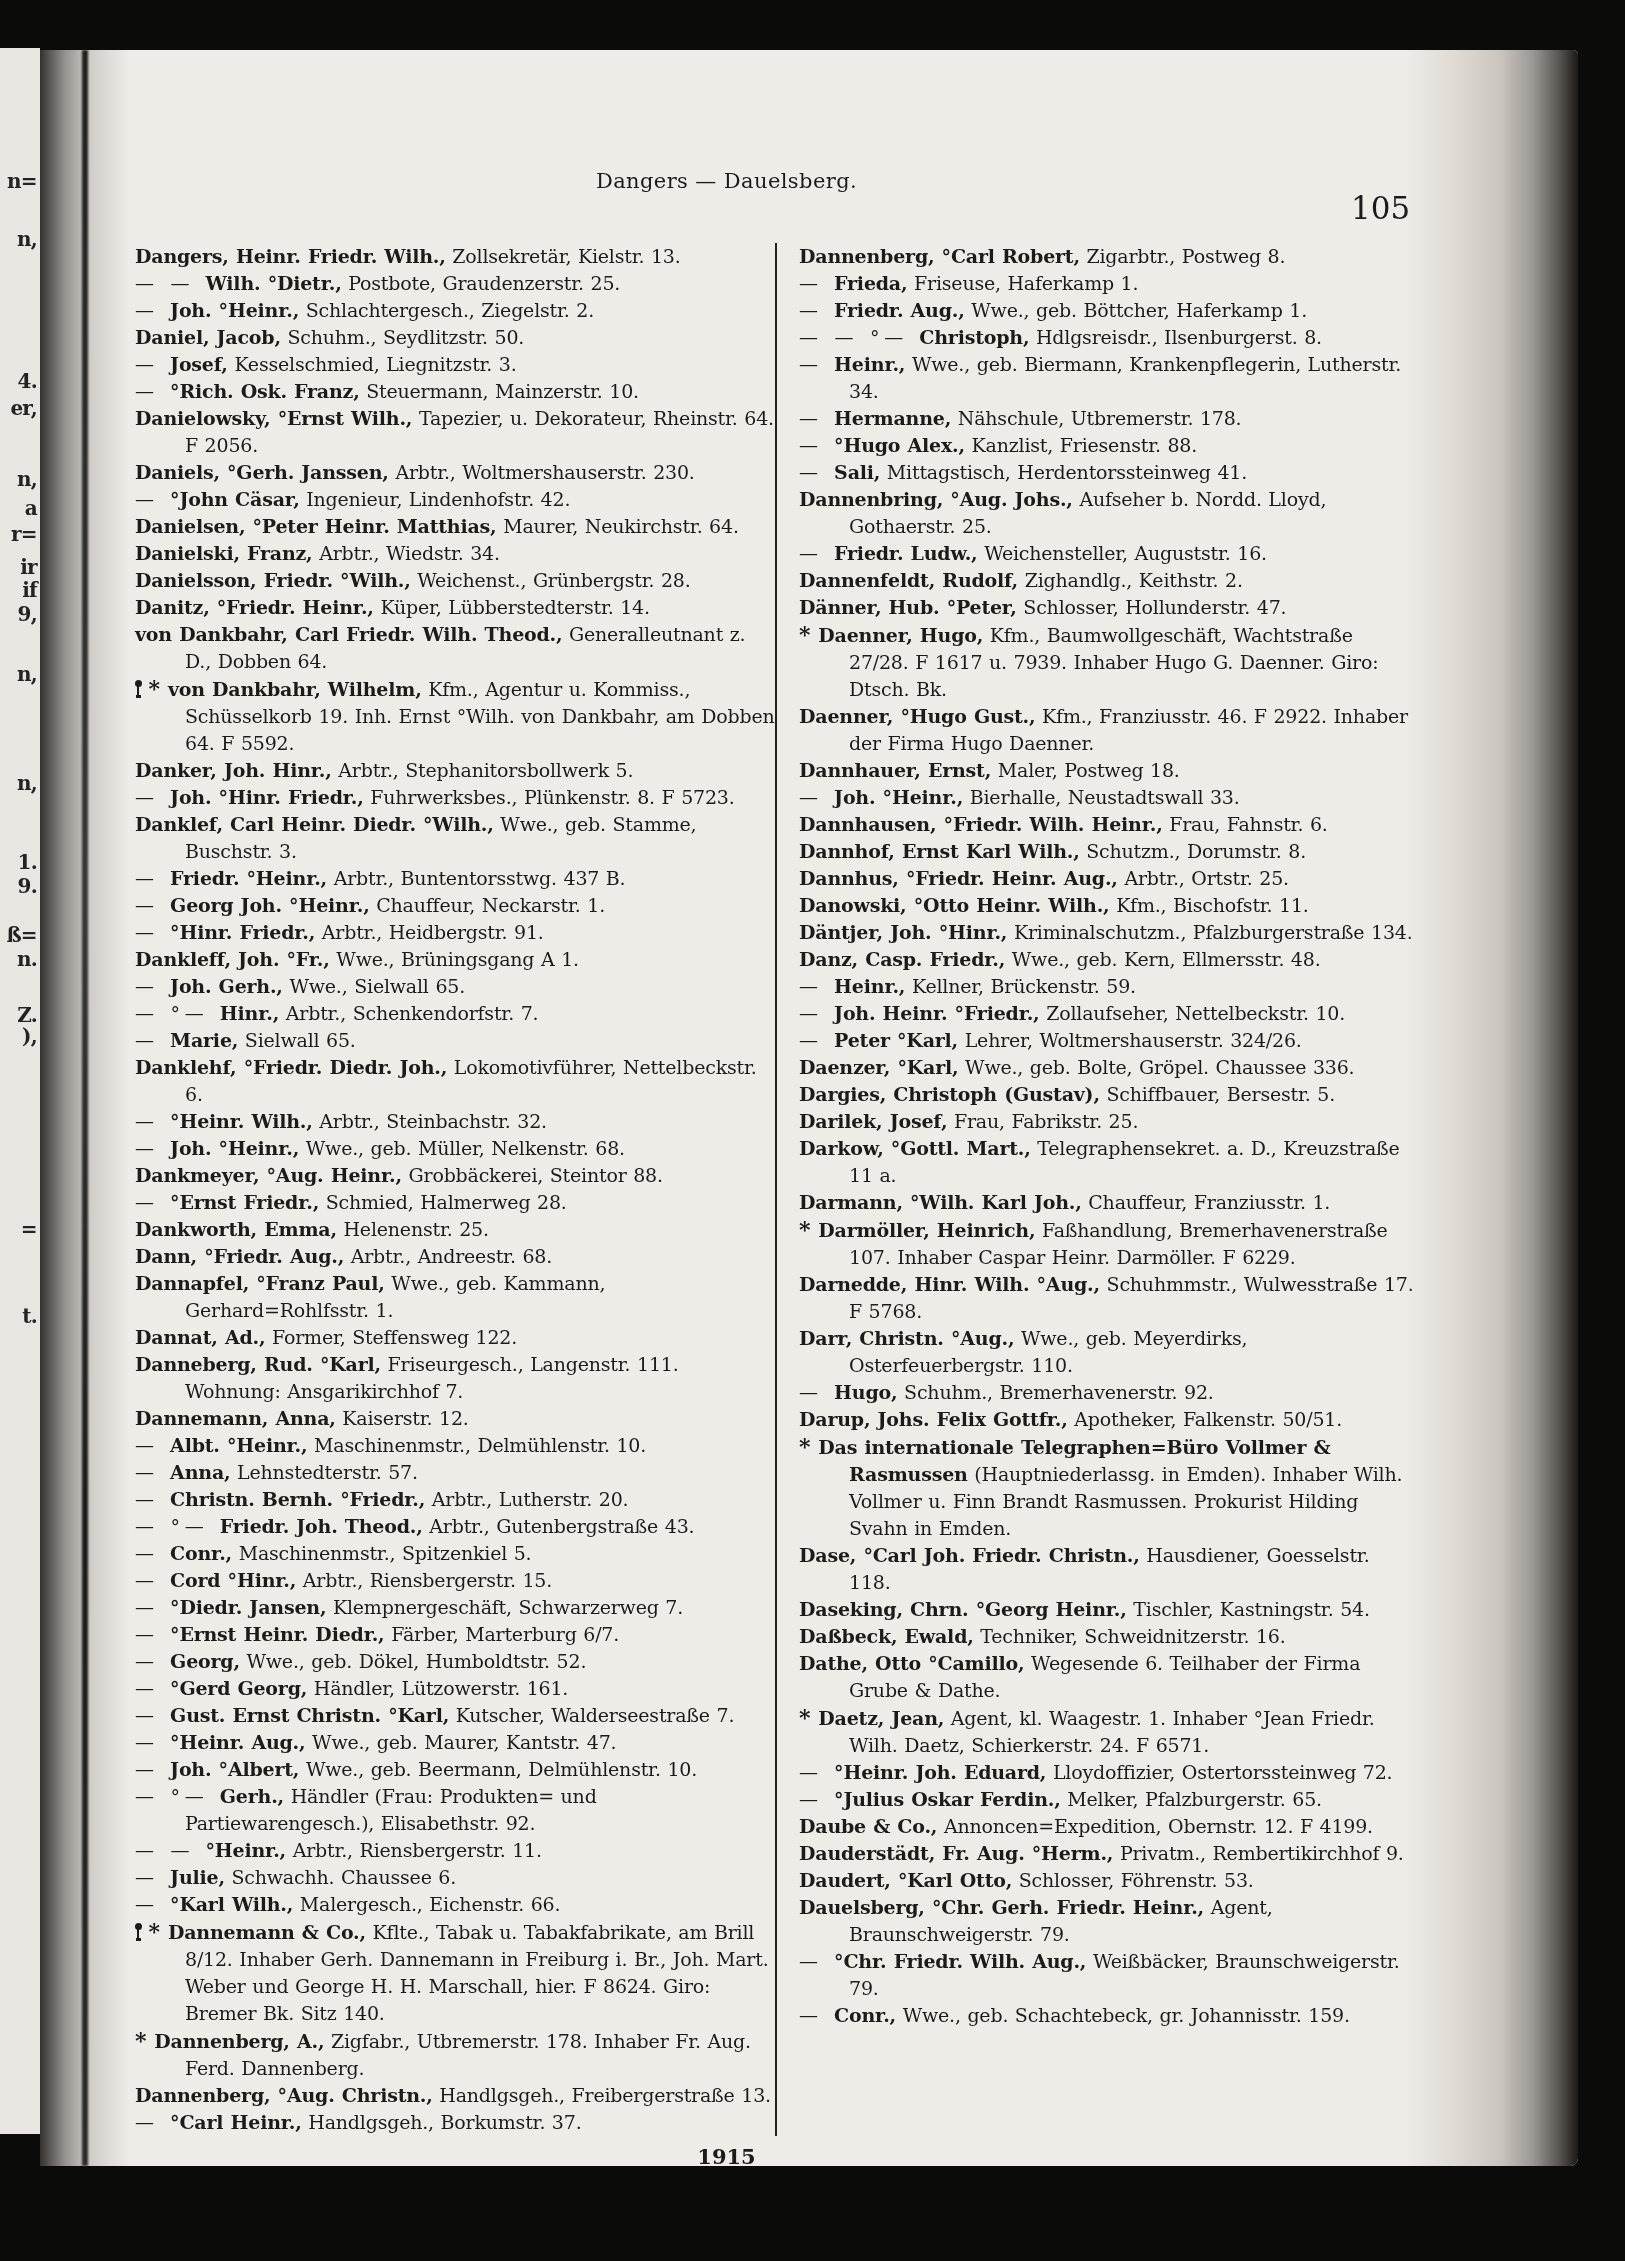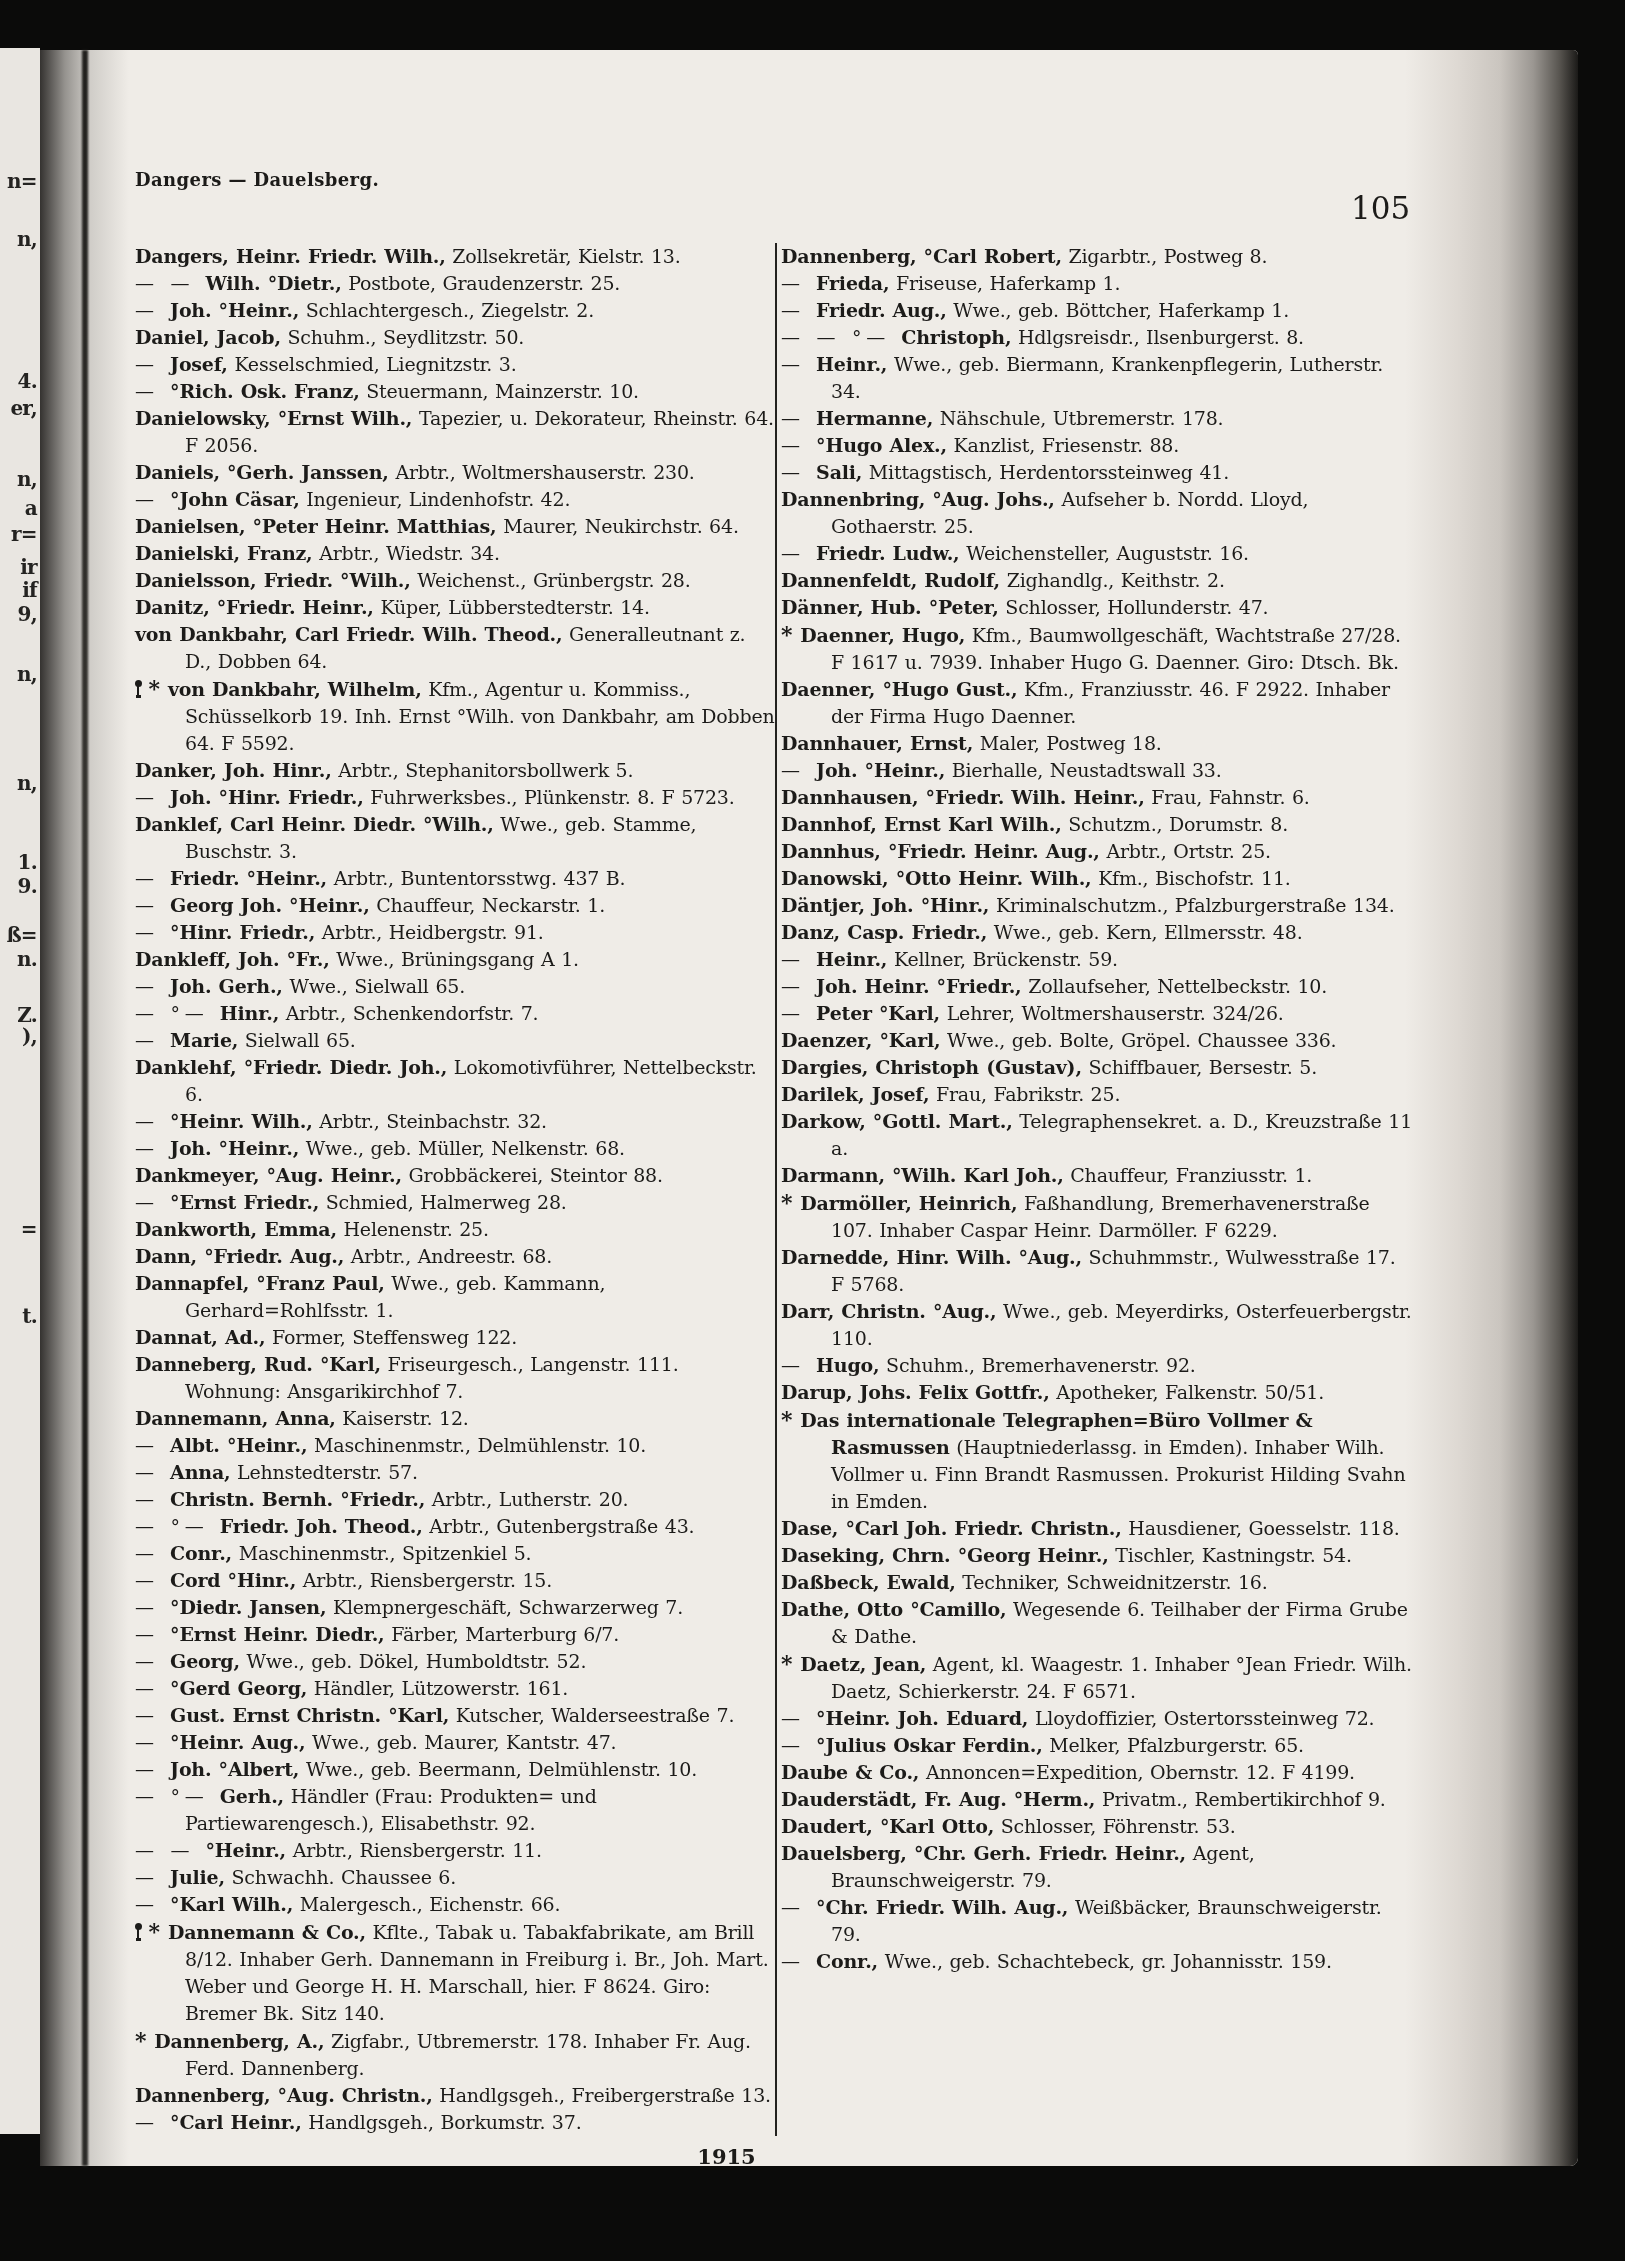--- a/index.html
+++ b/index.html
@@ -38,30 +38,30 @@
   .page-edge{
     position:absolute;top:0;right:0;width:173px;height:100%;
     background:linear-gradient(90deg,rgba(239,236,231,0) 0%,#ded9d3 30%,#cac5bf 55%,#9b9792 74%,#595651 89%,#1b1a18 100%);
     border-radius:0 4.8px 8px 0;pointer-events:none;
   }
   .content{
     position:absolute;left:95px;top:119px;width:1280px;color:#1c1b19;
   }
   .running-head{position:relative;height:74px;}
   .head-title{
-    position:absolute;left:0;right:97px;top:0;
-    font-weight:700;font-size:18px;letter-spacing:0.4px;
+    position:absolute;left:0;right:97px;text-align:center;top:0;
+    font-weight:400;font-size:21px;letter-spacing:0.4px;
   }
   .head-page-number{
     position:absolute;right:4.8px;top:21px;font-size:31px;font-weight:400;
   }
   .cols{display:flex;align-items:stretch;}
   .col{width:50%;box-sizing:border-box;}
   .col-left{}
-  .col-right{border-left:2.4px solid #23221f;padding-left:4px;}
+  .col-right{border-left:2.4px solid #23221f;padding-left:22px;}
   .entry{
     font-size:19px;line-height:27px;letter-spacing:-0.2px;
     padding-left:50px;text-indent:-50px;
     word-spacing:0.8px;
   }
   .entry .name{font-weight:700;}
   .entry .rest{font-weight:400;}
   .entry .lead{font-weight:400;letter-spacing:4.8px;margin-right:11.3px;}
   .entry .star{font-weight:700;font-size:22px;margin-right:8px;}
   .phone-glyph{

